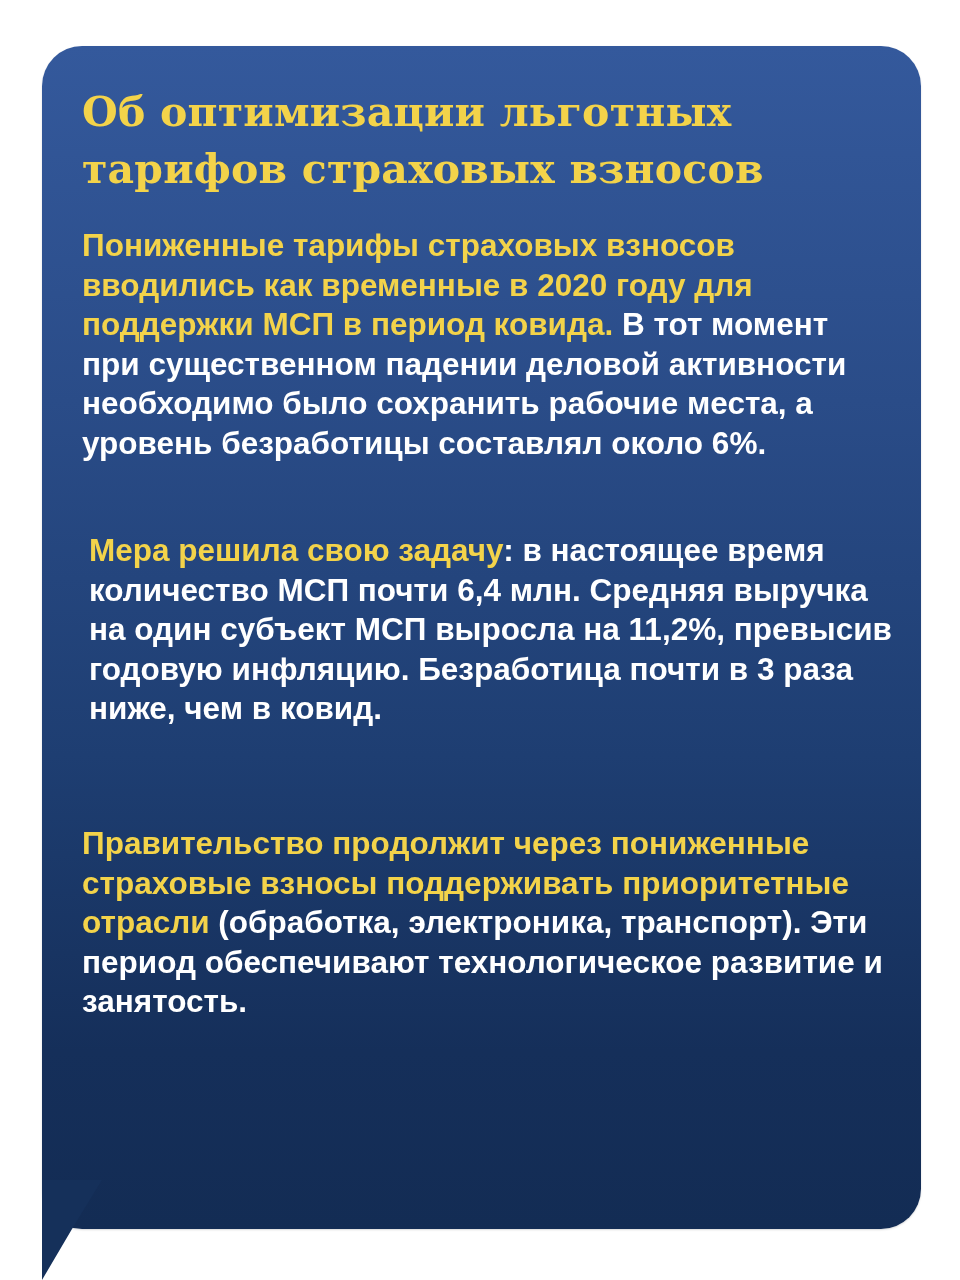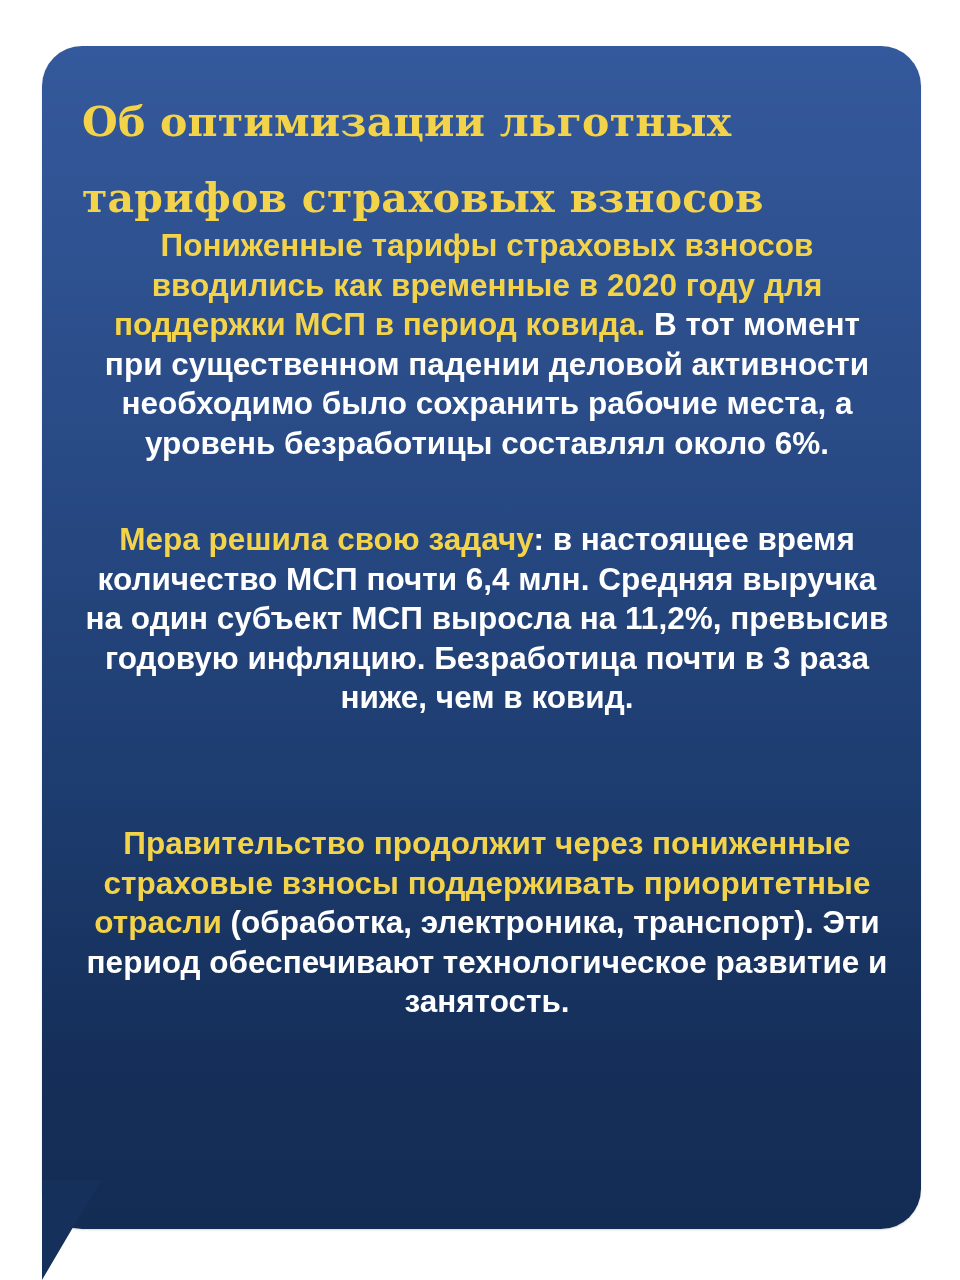--- a/index.html
+++ b/index.html
@@ -12,32 +12,32 @@
       border-radius: 40px 40px 40px 40px;
       background: linear-gradient(180deg, #34599c 0%, #2a4c88 30%, #1e3e72 60%, #152f5a 85%, #132c54 100%);
       box-shadow: 0 1px 2px rgba(0,0,0,0.15);
     }
     .tail {
       position: absolute; left: 42px; top: 1180px; width: 60px; height: 100px;
     }
     .title {
       position: absolute; left: 82px; top: 84px; width: 820px;
       font-family: "DejaVu Serif", "Liberation Serif", serif;
-      font-weight: bold; font-size: 41px; line-height: 76px;
+      font-weight: bold; font-size: 41px; line-height: 57px;
       color: #f3d34a; letter-spacing: 0.2px; margin: 0;
     }
     .para {
       position: absolute; left: 82px; width: 810px;
       font-family: "Liberation Sans", "DejaVu Sans", sans-serif;
       font-weight: bold; font-size: 31.5px; line-height: 39.5px;
-      color: #ffffff; margin: 0; text-align: center;
+      color: #ffffff; margin: 0;
     }
     .hl { color: #f3d34a; }
     .p1 { top: 226px; }
-    .p2 { top: 520px; }
+    .p2 { top: 531px; margin-left: 7px; }
     .p3 { top: 824px; }
   </style>
 </head>
 <body>
 
 <div class="card"></div>
 <svg class="tail" viewBox="0 0 60 100" xmlns="http://www.w3.org/2000/svg">
   <polygon points="0,0 60,0 30,49 0,100" fill="#15305a"></polygon>
 </svg>
 

